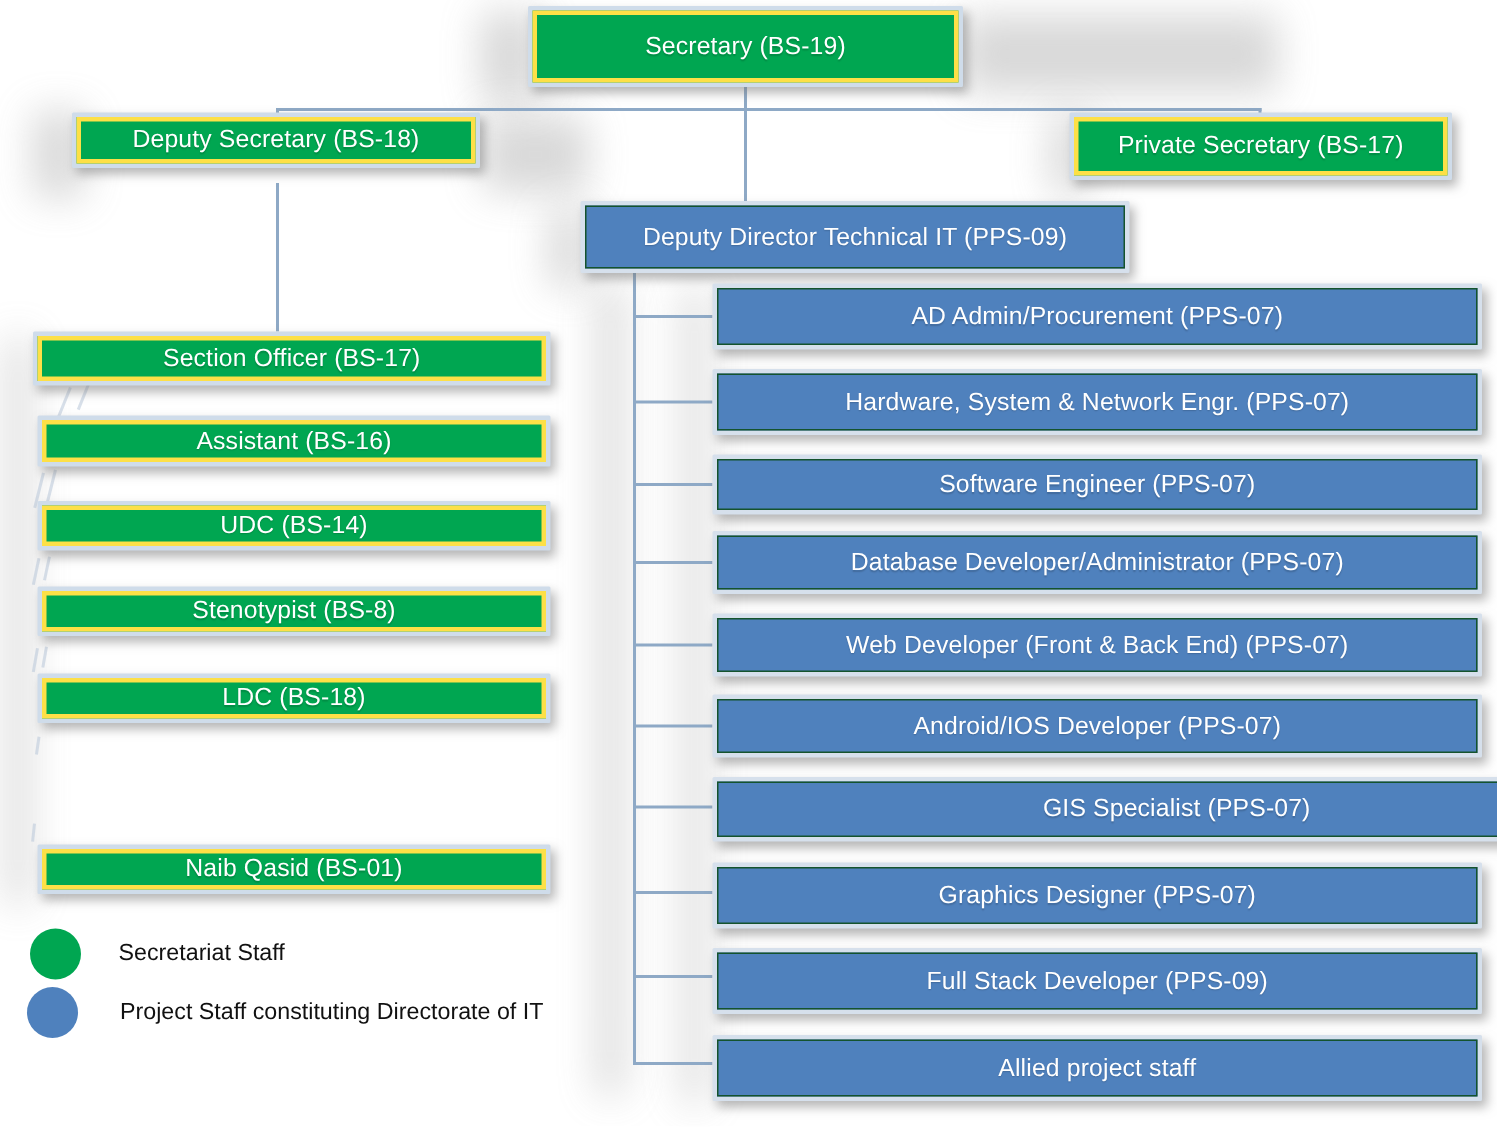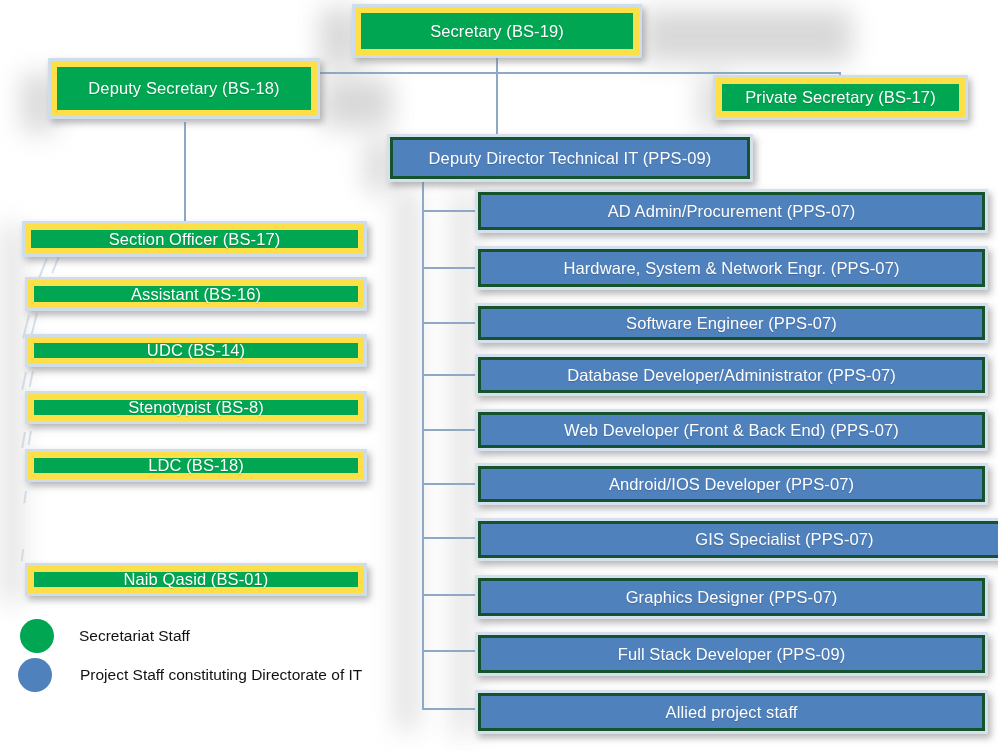--- a/index.html
+++ b/index.html
@@ -59,30 +59,30 @@
     align-items: center;
     justify-content: center;
     box-sizing: border-box;
   }
   .node.green {
     background: #00A651;
     border-color: #CFDCEA;
     box-shadow: 3px 4px 7px rgba(120,120,120,.55);
   }
   .node.green .inner {
-    border: 6px solid #fde047;
+    border: 3px solid #fde047;
     text-align: right;
   }
   .node.blue {
     background: #4F81BD;
     border-color: #D6E0EC;
     box-shadow: 3px 4px 7px rgba(120,120,120,.55);
   }
   .node.blue .inner {
-    border: 3px solid #14532d;
+    border: 1px solid #14532d;
   }
 
   
   .legend-row {
     position: absolute;
     z-index: 4;
     display: flex;
     align-items: center;
   }
   .legend-dot {
@@ -156,21 +156,21 @@
   <div class="artifact" style="left:32px;  top:371px; width:2px; height:16px; transform:rotate(12deg);"></div>
   <div class="artifact" style="left:24px;  top:432px; width:2px; height:16px; transform:rotate(10deg);"></div>
   <div class="artifact" style="left:30px;  top:431px; width:2px; height:14px; transform:rotate(10deg);"></div>
   <div class="artifact" style="left:25px;  top:491px; width:2px; height:12px; transform:rotate(8deg);"></div>
   <div class="artifact" style="left:22px;  top:549px; width:2px; height:12px; transform:rotate(6deg);"></div>
 
   <div class="node green" style="left:352px; top:4px; width:290px; height:54px;">
     <span class="inner">Secretary (BS-19)</span>
   </div>
 
-  <div class="node green" style="left:48px; top:58px; width:272px; height:61px;">
+  <div class="node green" style="left:48px; top:75px; width:272px; height:37px;">
     <span class="inner">Deputy Secretary (BS-18)</span>
   </div>
 
   <div class="node green" style="left:713px; top:75px; width:255px; height:45px;">
     <span class="inner">Private Secretary (BS-17)</span>
   </div>
 
   <div class="node blue" style="left:387px; top:134px; width:366px; height:48px;">
     <span class="inner">Deputy Director Technical IT (PPS-09)</span>
   </div>

